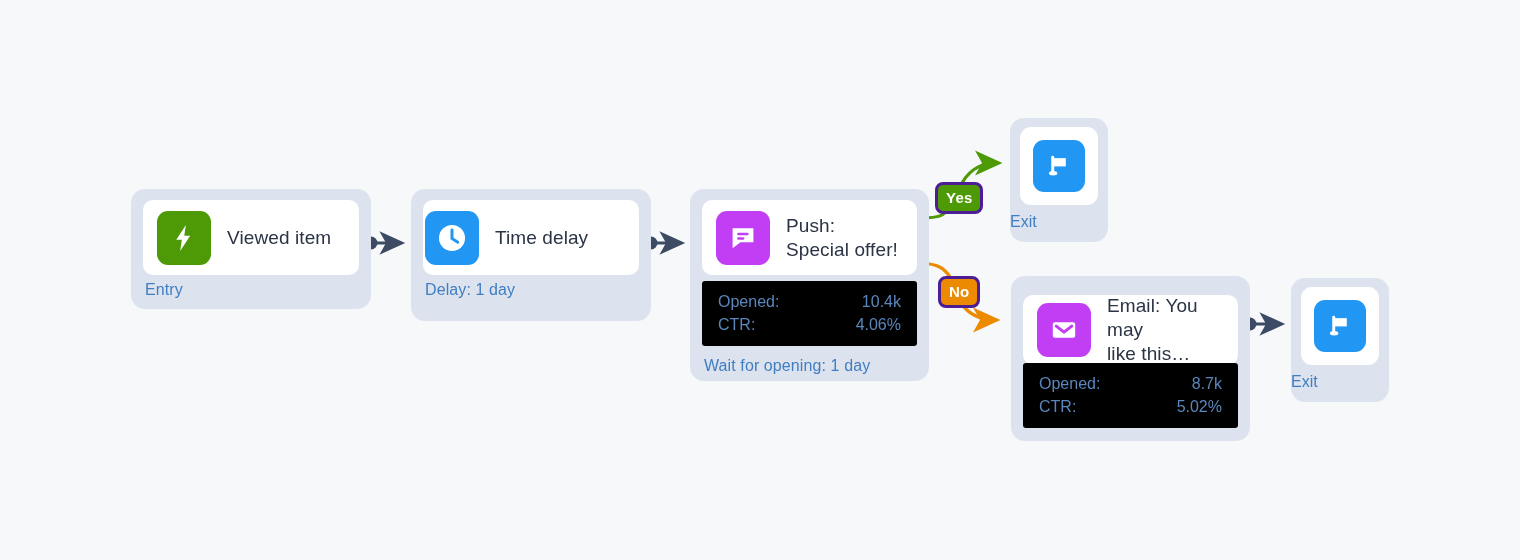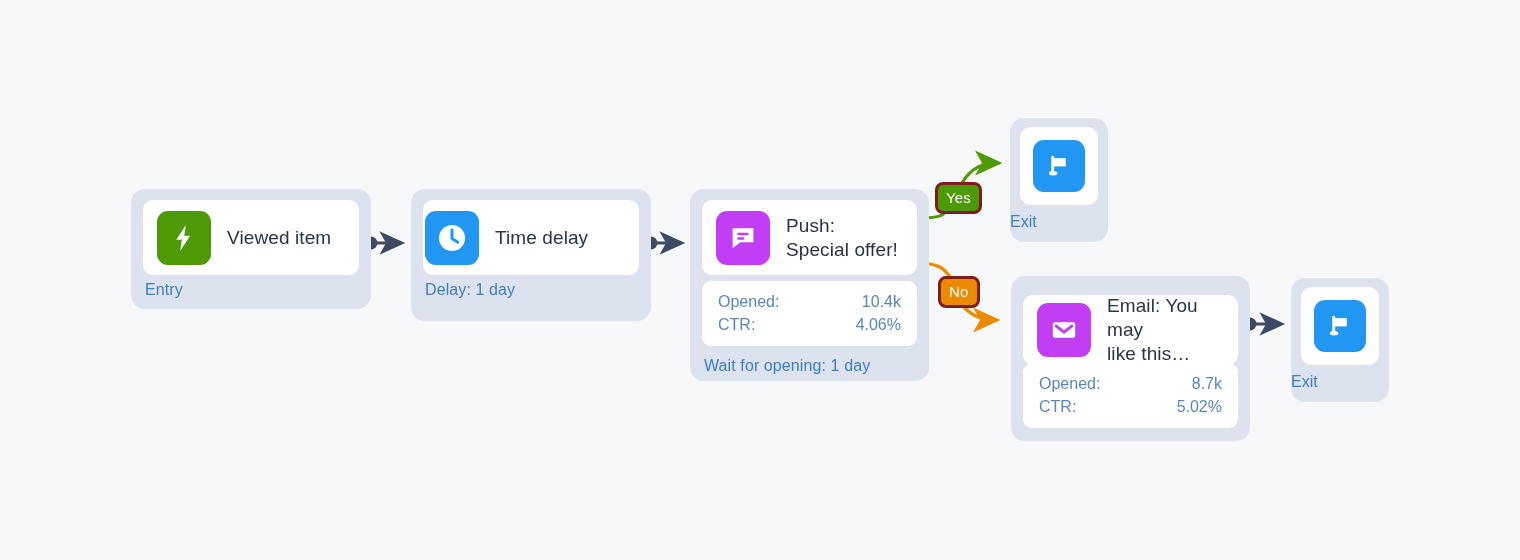--- a/index.html
+++ b/index.html
@@ -72,22 +72,22 @@
   }
 
   .meta {
     font-size: 16px;
     color: #3f7dc4;
     letter-spacing: 0.1px;
   }
 
   .stats {
     box-sizing: border-box;
-    background: #ffffff;
-    border-radius: 9px;
+    background: #000000;
+    border-radius: 3px;
     padding: 9px 16px 10px 16px;
   }
   .stat-row {
     display: flex;
     justify-content: space-between;
     align-items: baseline;
     font-size: 16px;
     line-height: 23px;
     color: #5a86bb;
   }
@@ -142,24 +142,24 @@
   }
   #node-exit-top { left: 1010px; top: 118px; }
   #node-exit-bottom { left: 1291px; top: 278px; }
 
   
   .branch-badge {
     position: absolute;
     z-index: 3;
     box-sizing: border-box;
     border-radius: 8px;
-    border: 3px solid #7f1d1d;
+    border: 3px solid #4c1d95;
     color: #ffffff;
     font-size: 15px;
-    font-weight: 400;
+    font-weight: 700;
     line-height: 1;
     padding: 5px 8px 6px 8px;
     letter-spacing: 0.2px;
   }
   #badge-yes { background: #4e9a06; left: 935px; top: 182px; }
   #badge-no  { background: #ed8b00; left: 938px; top: 276px; }
 
   .lbl-title-2 { white-space: pre-line; }
 </style>
 </head>

